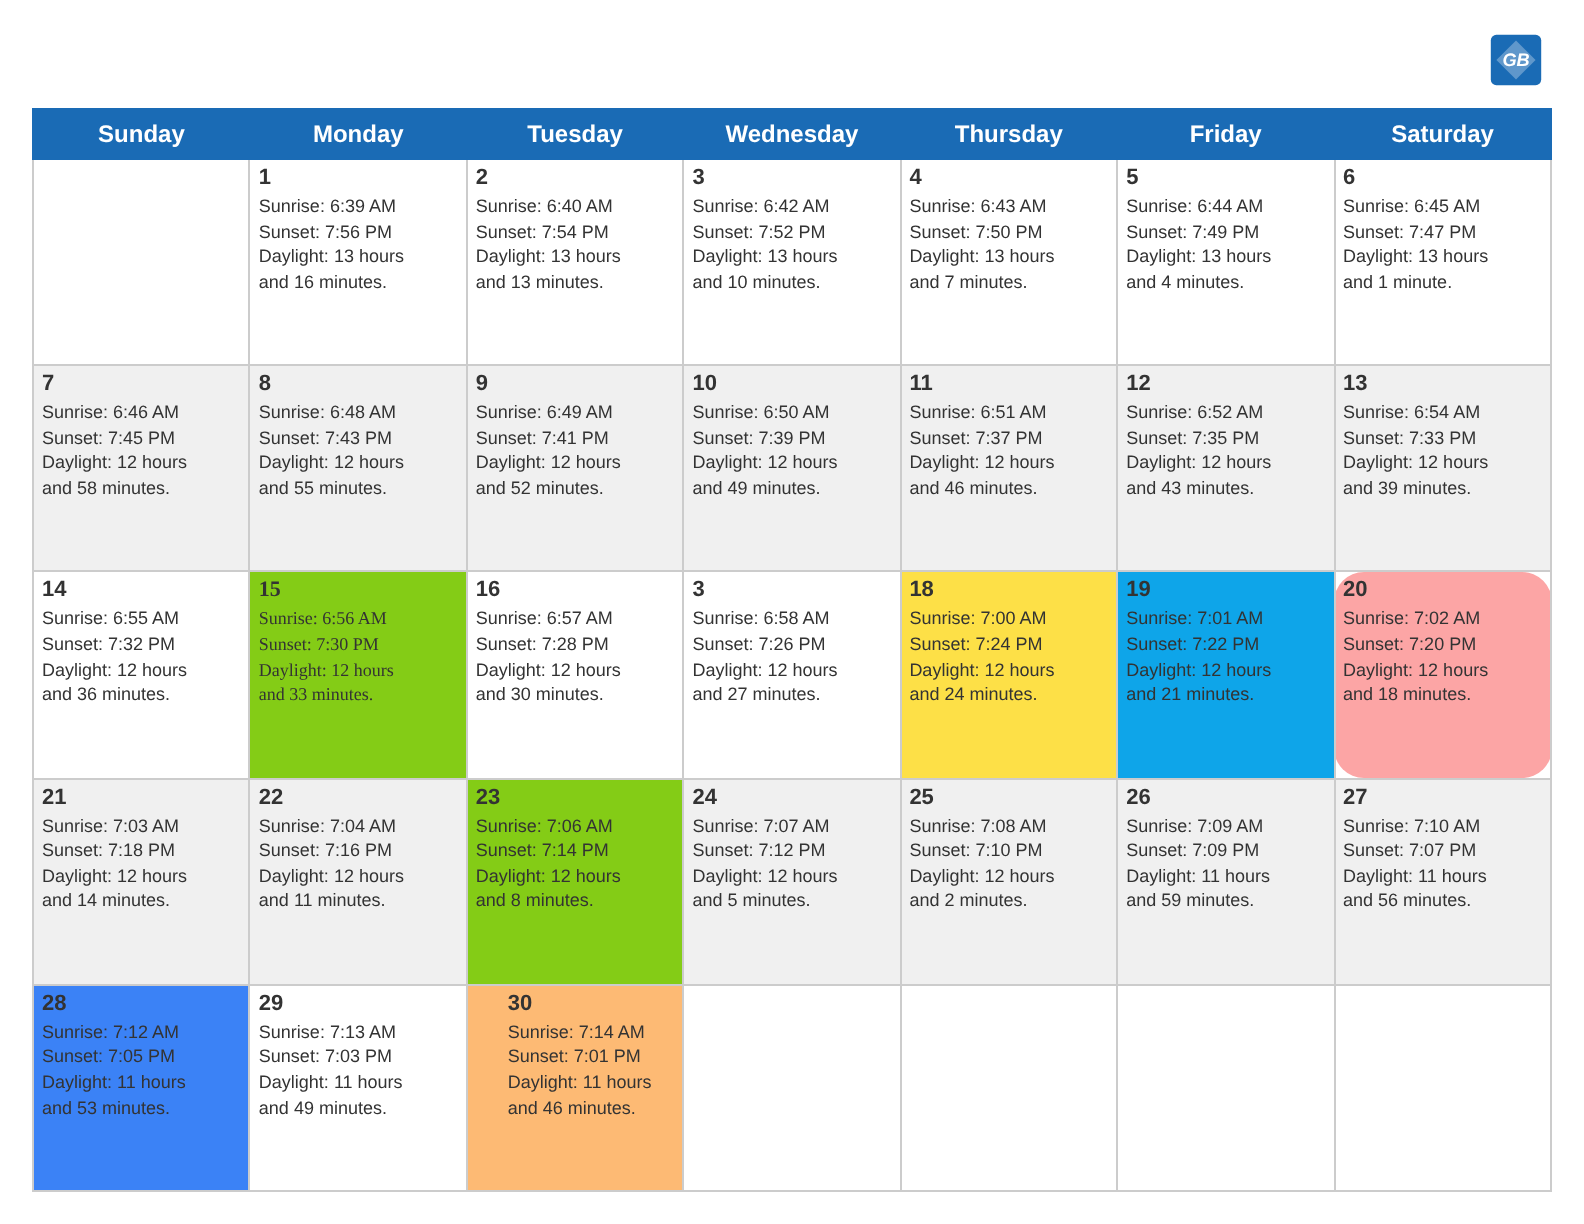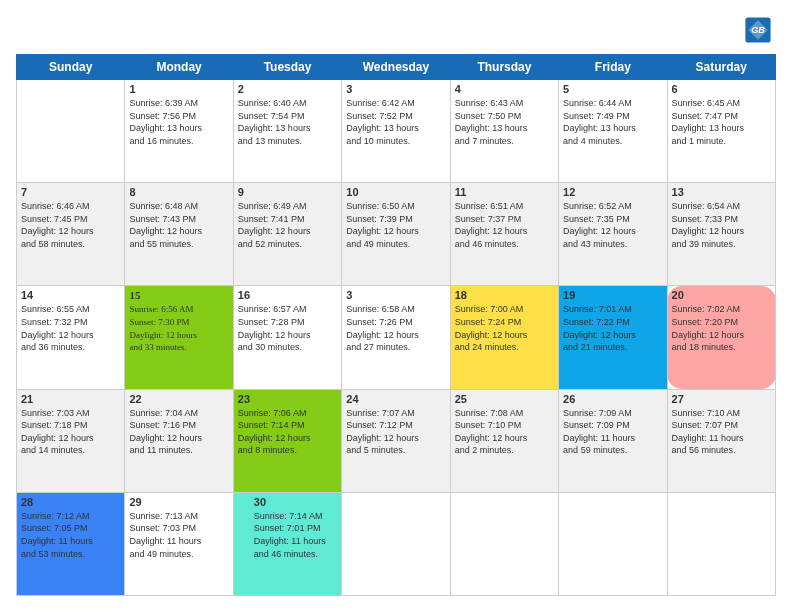--- a/index.html
+++ b/index.html
@@ -258,21 +258,21 @@
         </tr>
         <tr>
           <td style="background-color: #3b82f6;">
             <span class="cell-day">28</span>
             <div class="cell-info">Sunrise: 7:12 AM<br>Sunset: 7:05 PM<br>Daylight: 11 hours<br>and 53 minutes.</div>
           </td>
           <td style="background-color: rgb(255, 255, 255);">
             <span class="cell-day">29</span>
             <div class="cell-info">Sunrise: 7:13 AM<br>Sunset: 7:03 PM<br>Daylight: 11 hours<br>and 49 minutes.</div>
           </td>
-          <td style="background-color: #5eead4; padding-left: 20px;">
+          <td style="background-color: #fdba74; padding-left: 20px;">
             <span class="cell-day">30</span>
             <div class="cell-info">Sunrise: 7:14 AM<br>Sunset: 7:01 PM<br>Daylight: 11 hours<br>and 46 minutes.</div>
           </td>
           <td class="empty-cell"></td>
           <td class="empty-cell"></td>
           <td class="empty-cell"></td>
           <td class="empty-cell"></td>
         </tr>
       </tbody>
   </table>

